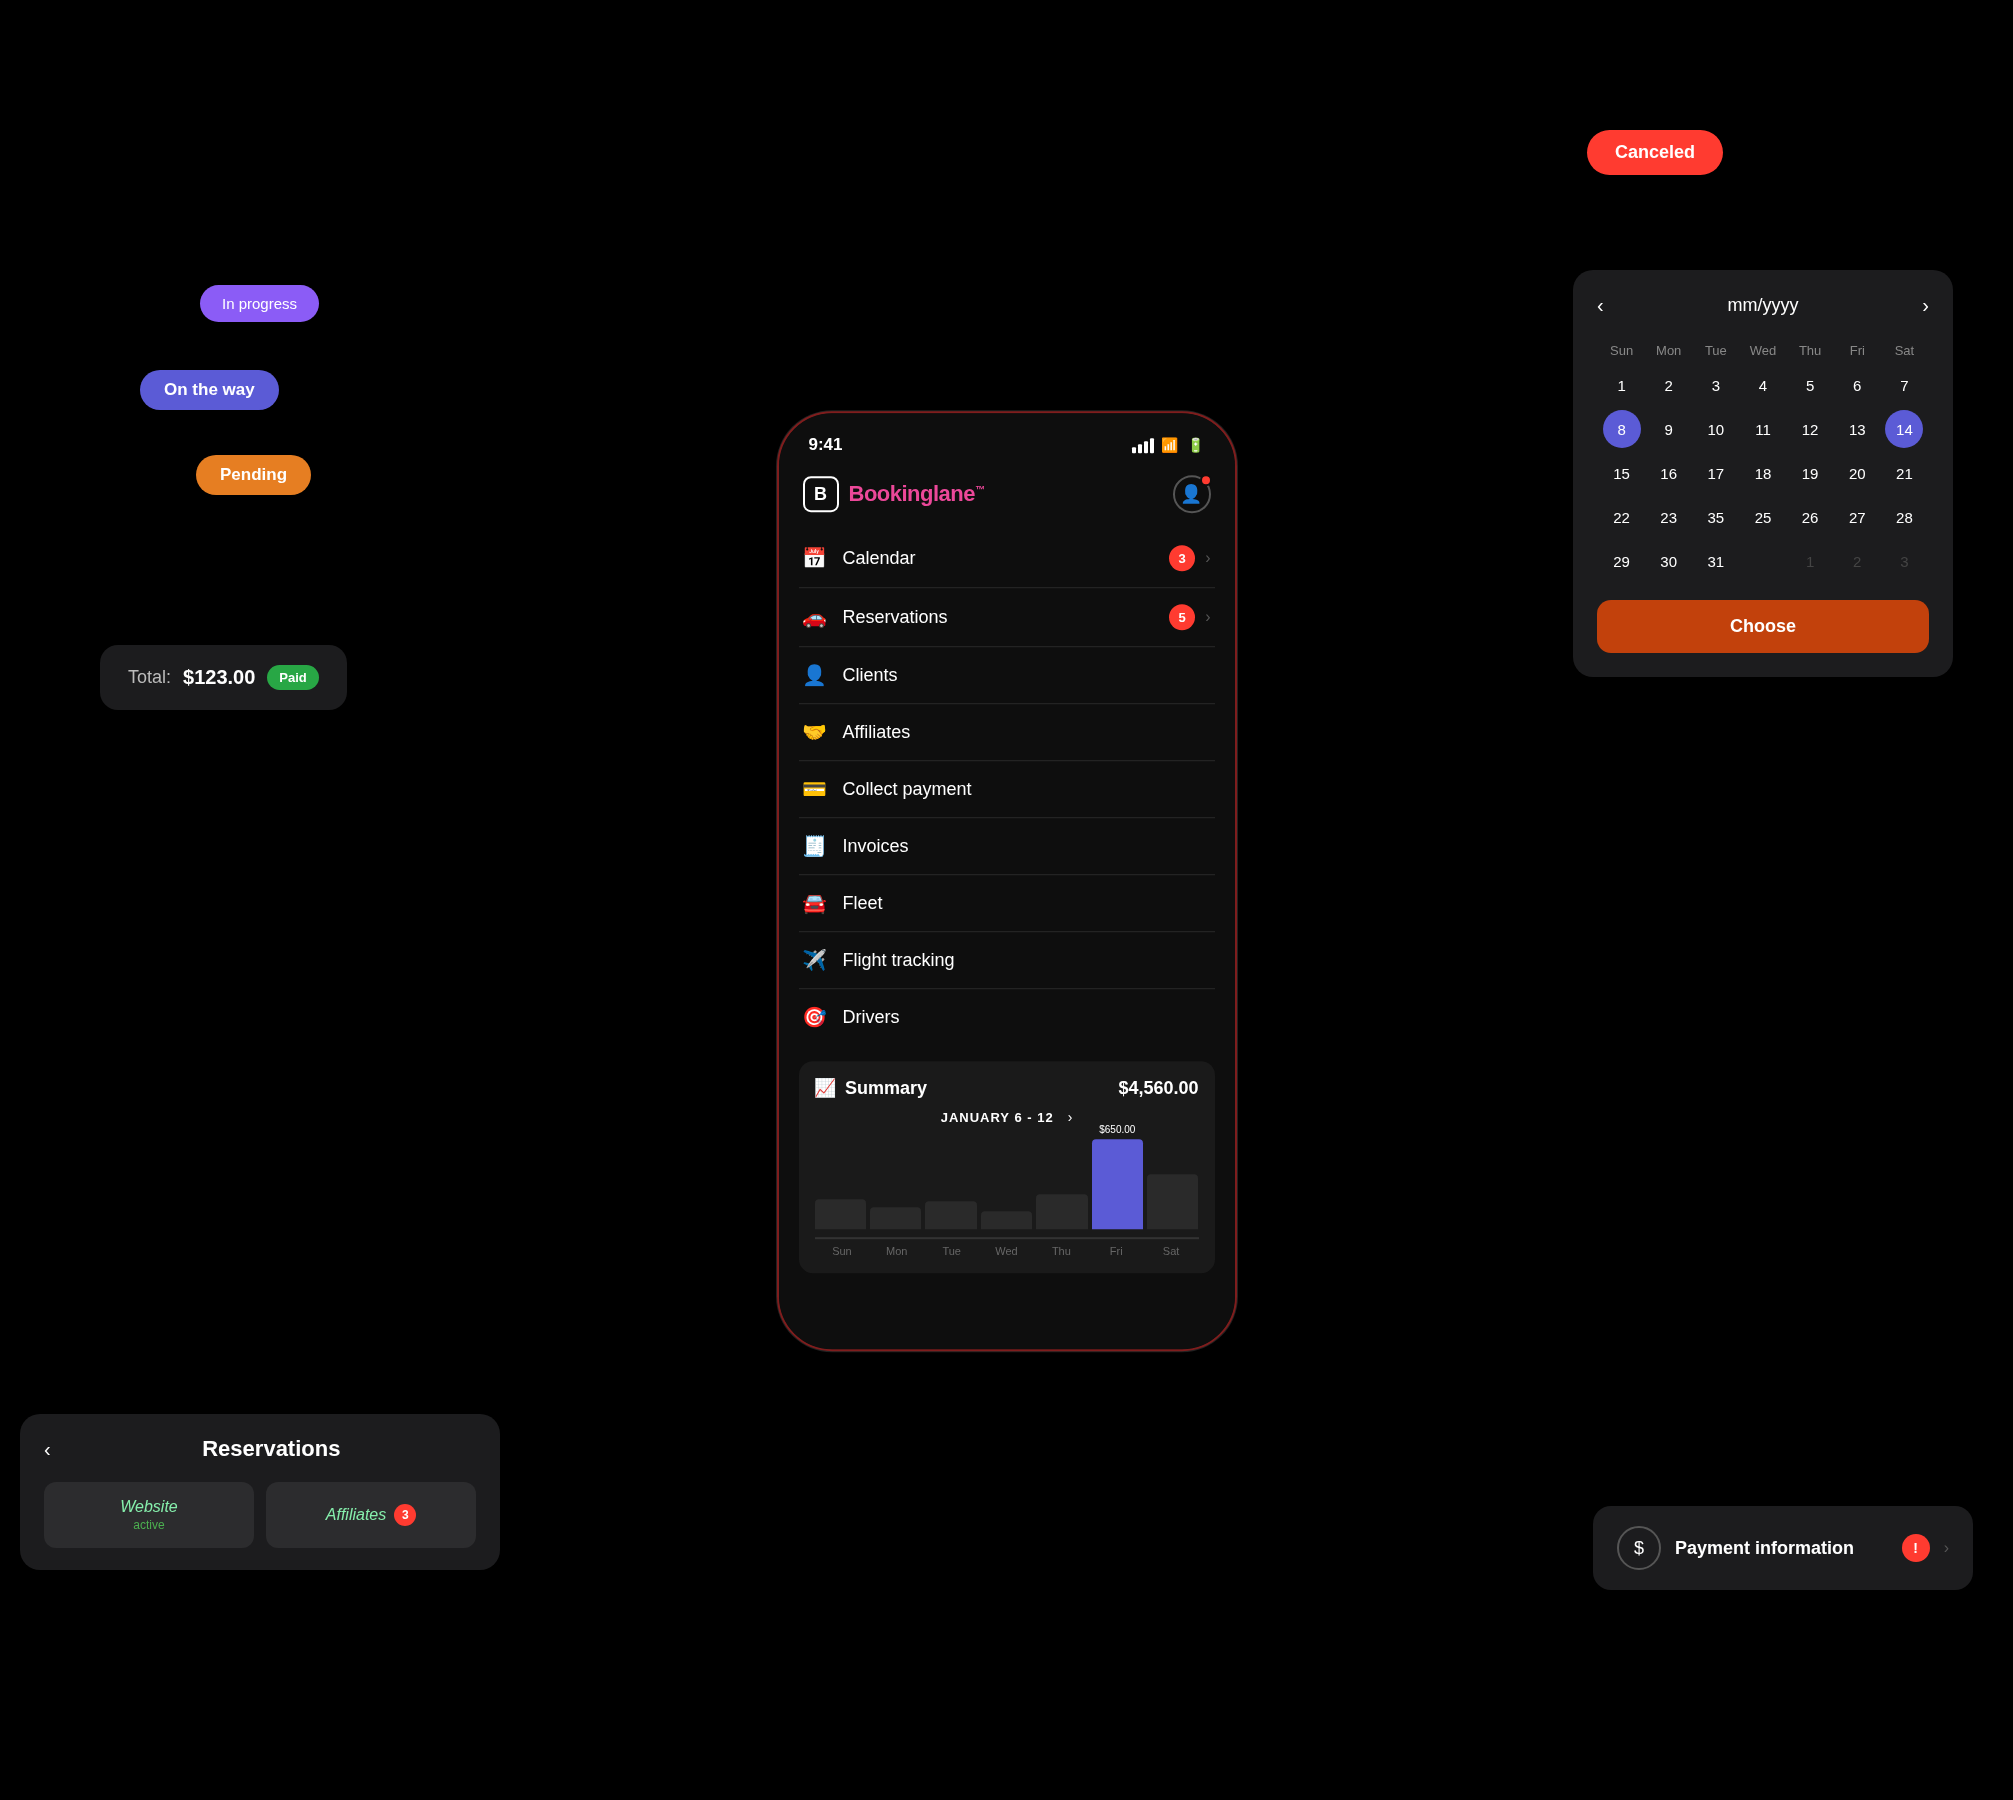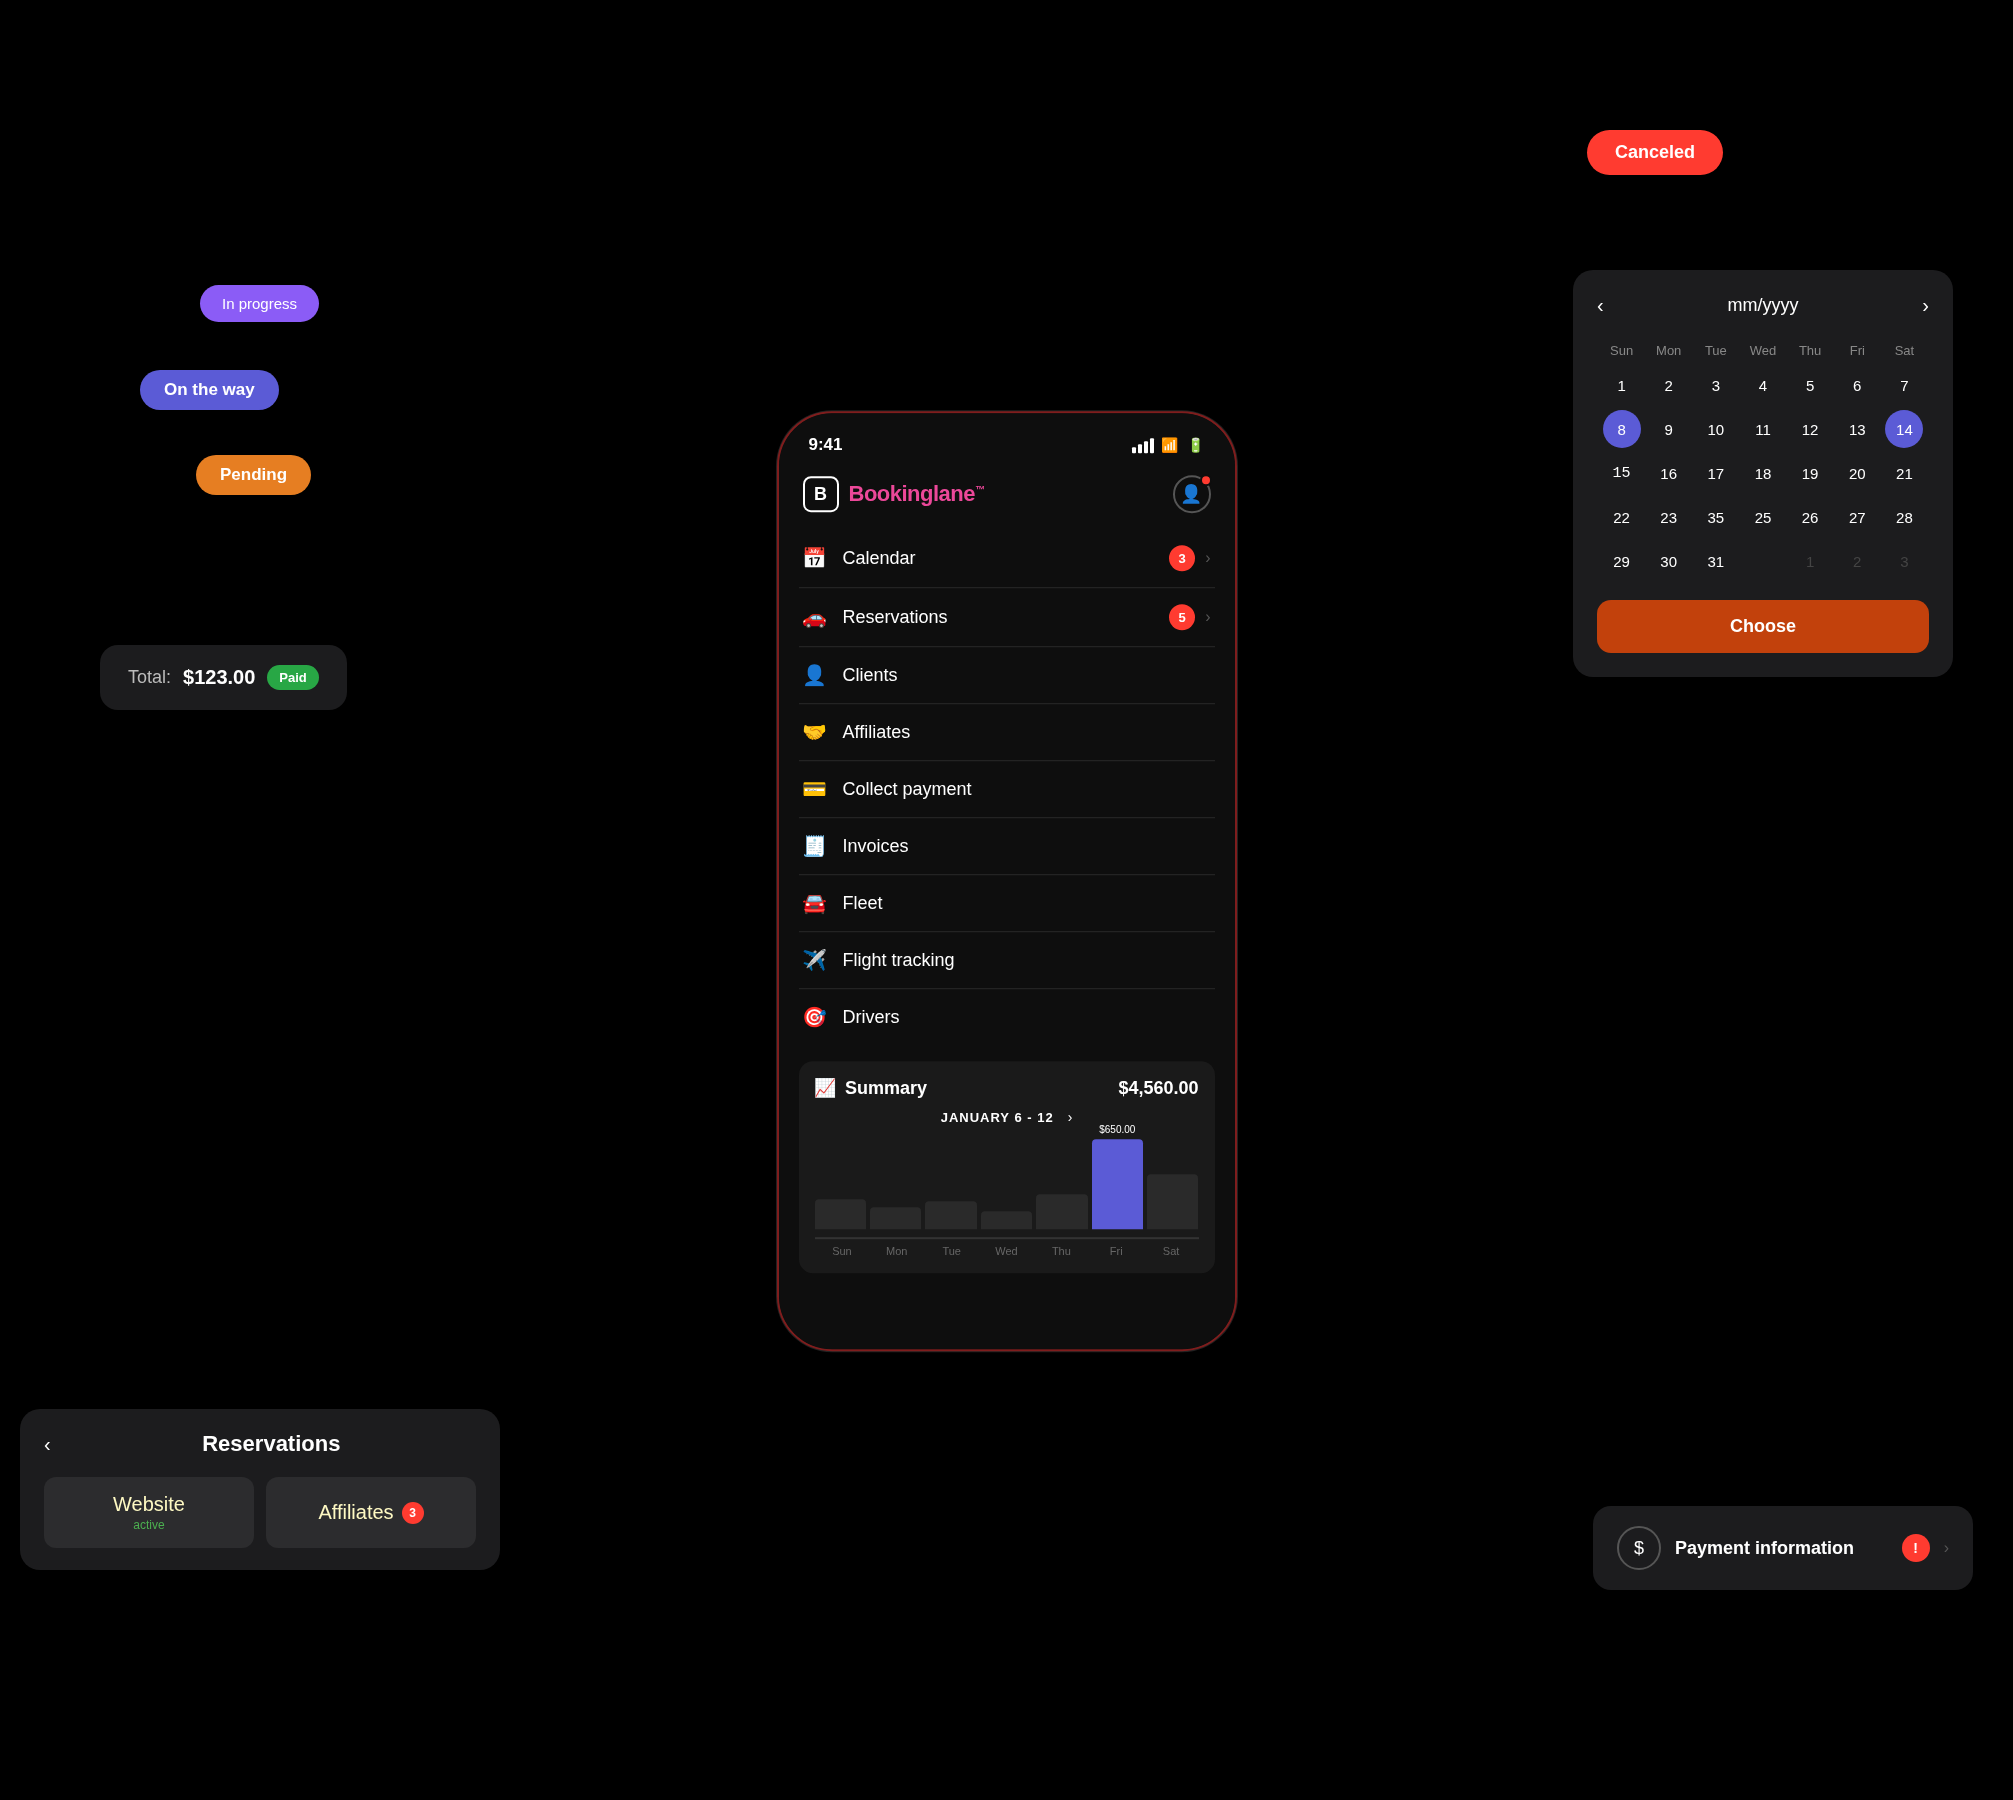--- a/index.html
+++ b/index.html
@@ -343,21 +343,21 @@
       flex: 1;
       background: #2c2c2e;
       border-radius: 12px;
       padding: 16px;
       display: flex;
       align-items: center;
       justify-content: center;
       gap: 8px;
       cursor: pointer;
     }
-    .res-tab-label { color: #fef9c3; font-size: 20px; font-weight: 500; }
+    .res-tab-label { color: #86efac; font-size: 16px; font-weight: 500; font-style: italic; }
     .res-tab-sub { color: #4caf50; font-size: 12px; }
     .res-tab-badge {
       background: #ff3b30;
       color: #fff;
       border-radius: 50%;
       width: 22px; height: 22px;
       display: flex; align-items: center; justify-content: center;
       font-size: 12px;
       font-weight: 600;
     }
@@ -626,21 +626,21 @@
             <span class="cal-day">12</span>
           </td>
           <td style="text-align: center; padding: 2px;">
             <span class="cal-day">13</span>
           </td>
           <td style="text-align: center; padding: 2px;">
             <span class="cal-day" style="background: rgb(91, 91, 214); color: rgb(255, 255, 255);">14</span>
           </td>
         </tr>
         <tr>
-          <td style="text-align: center; padding: 2px; font-family: Liberation Mono, monospace;">
+          <td style="text-align: center; padding: 2px;">
             <span class="cal-day">15</span>
           </td>
           <td style="text-align: center; padding: 2px;">
             <span class="cal-day">16</span>
           </td>
           <td style="text-align: center; padding: 2px;">
             <span class="cal-day">17</span>
           </td>
           <td style="text-align: center; padding: 2px;">
             <span class="cal-day">18</span>

